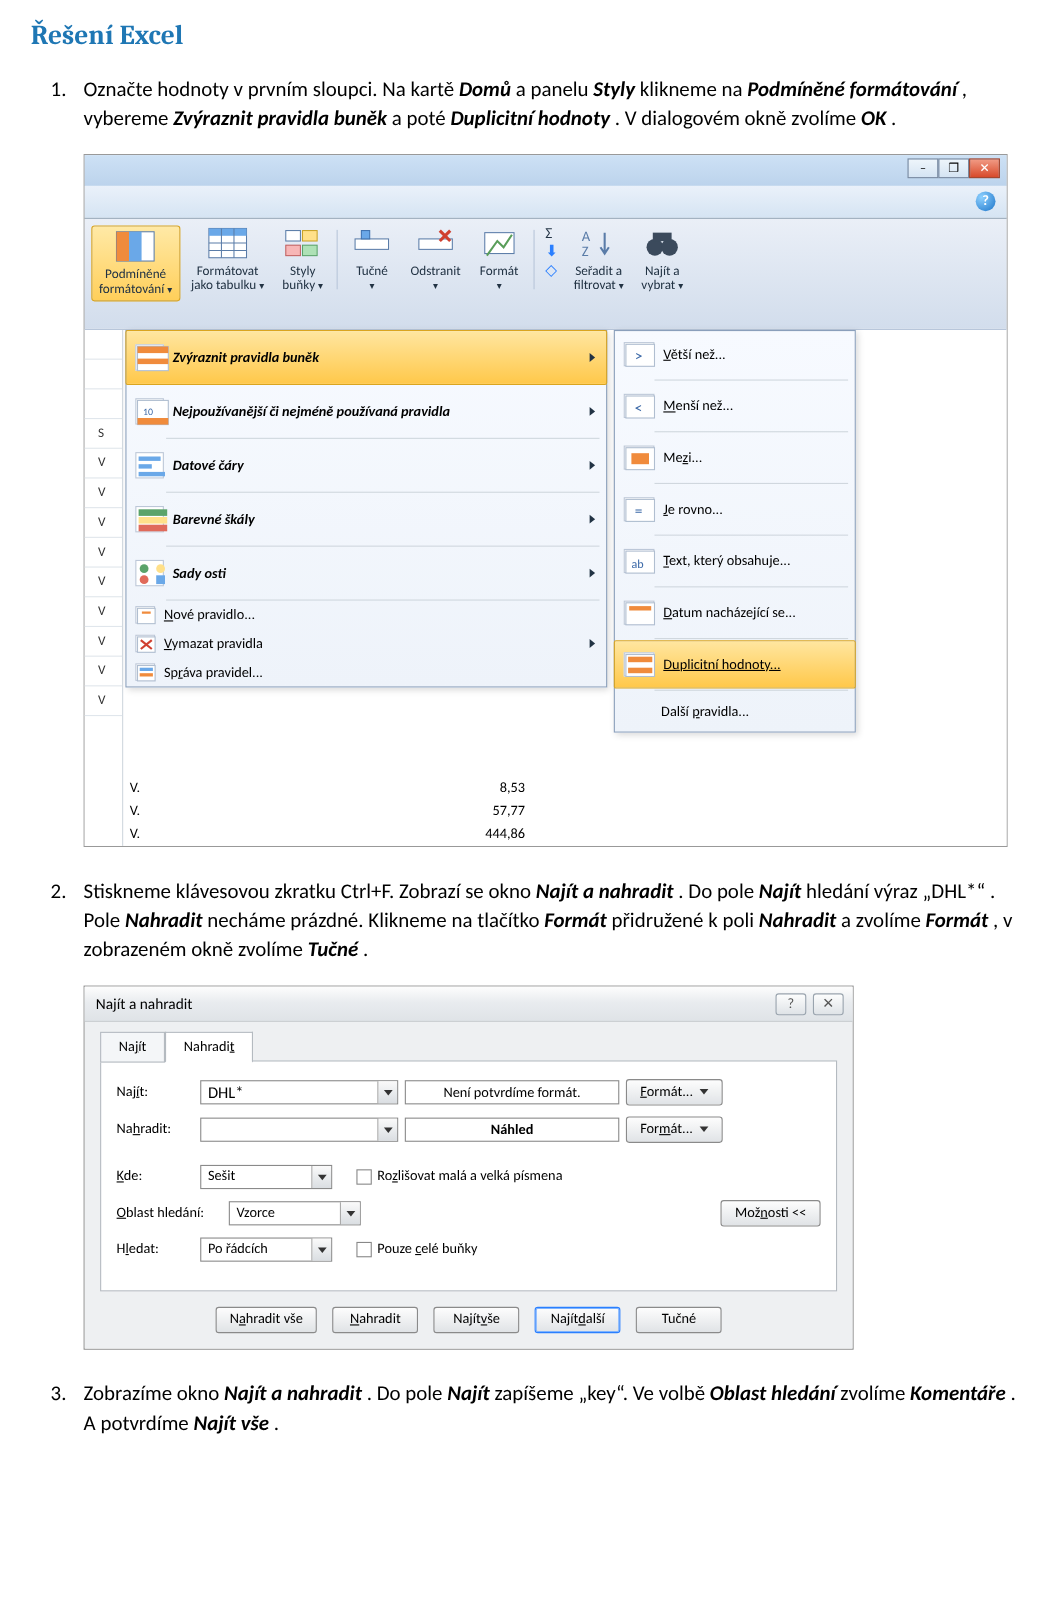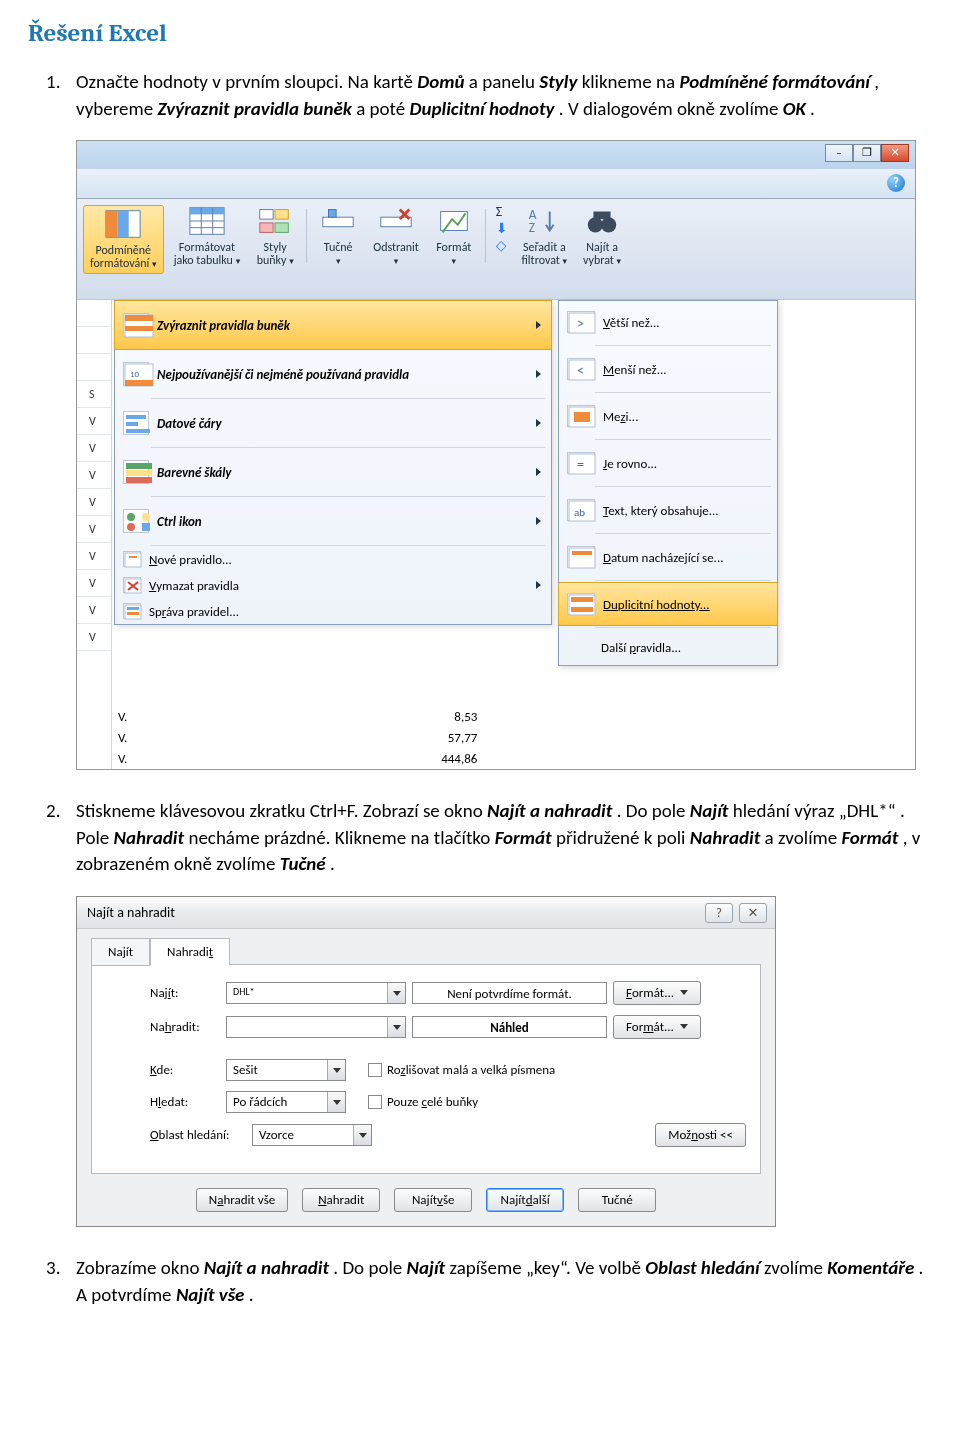--- a/index.html
+++ b/index.html
@@ -206,25 +206,25 @@
     background:#fff;
     border-bottom:1px solid #fff;
     z-index:2;
   }
   .dlg-panel {
     background:#fff;
     border:1px solid #b4bac0;
     padding:16px 14px 16px 14px;
   }
   .dlg-row { display:flex; align-items:center; margin-bottom:10px; gap:6px;}
-  .dlg-row .lbl { width:70px;margin-left:44px;}
+  .dlg-row .lbl { width:70px;}
   .dlg-input {
     flex: 0 0 180px;
     height:22px; border:1px solid #8a8a8a; background:#fff;
-    padding:2px 20px 2px 6px; position:relative; font-size:10px;
+    padding:2px 20px 2px 6px; position:relative; font-size:15px;
   }
   .dlg-input .dd { position:absolute; right:0; top:0; width:18px; height:100%;
     border-left:1px solid #aaa; background:linear-gradient(#fafafa,#dadee2);}
   .dlg-input .dd::after { content:""; position:absolute; left:5px; top:8px;
     border-left:4px solid transparent; border-right:4px solid transparent; border-top:5px solid #333;}
   .fmt-preview {
     flex: 0 0 195px; height:22px; border:1px solid #8a8a8a; background:#fff;
     text-align:center; line-height:22px;
   }
   .fmt-preview.bold { font-weight:bold; }
@@ -431,21 +431,21 @@
         <div class="msep"></div>
         <div class="mitem">
           <span class="micon">
             <svg width="30" height="24">
                 <circle cx="7" cy="7" r="4" fill="#5aa36a"></circle>
                 <circle cx="22" cy="7" r="4" fill="#ffe08a"></circle>
                 <circle cx="7" cy="17" r="4" fill="#e06a5a"></circle>
                 <rect x="18" y="13" width="8" height="8" fill="#6aa8e8"></rect>
               </svg>
           </span>
-          <span class="b">Ctrl ikon</span>
+          <span class="b">Sady osti</span>
           <span class="arrow"></span>
         </div>
         <div class="msep"></div>
         <div class="mitem mlow">
           <span class="micon sm"><svg width="18" height="16">
                 <rect x="1" y="1" width="16" height="14" fill="#fff" stroke="#b0bed0"></rect>
                 <line x1="5" y1="5" x2="13" y2="5" stroke="#f08b3c" stroke-width="2"></line>
               </svg></span>
           <span><span class="underline">N</span>ové pravidlo...</span>
         </div>
@@ -614,33 +614,33 @@
           <div class="dlg-row">
             <span class="lbl"><span style="text-decoration:underline">K</span>de:</span>
             <div class="dlg-select"><span>Sešit</span><span class="dd"></span></div>
             <div style="display:flex;align-items:center;margin-left:16px;">
               <span class="chk"></span>
               <span>Ro<span style="text-decoration:underline">z</span>lišovat malá a velká písmena</span>
             </div>
           </div>
 
           <div class="dlg-row">
+            <span class="lbl" style="width:96px"><span style="text-decoration:underline">O</span>blast hledání:</span>
+            <div class="dlg-select"><span>Vzorce</span><span class="dd"></span></div>
+            <span style="flex:1"></span>
+            <div class="dlg-btn">Mož<span style="text-decoration:underline">n</span>osti &lt;&lt;</div>
+          </div>
+
+          <div class="dlg-row">
             <span class="lbl">H<span style="text-decoration:underline">l</span>edat:</span>
             <div class="dlg-select"><span>Po řádcích</span><span class="dd"></span></div>
             <div style="display:flex;align-items:center;margin-left:16px;">
               <span class="chk"></span>
               <span>Pouze <span style="text-decoration:underline">c</span>elé buňky</span>
             </div>
-          </div>
-
-          <div class="dlg-row">
-            <span class="lbl" style="width:96px"><span style="text-decoration:underline">O</span>blast hledání:</span>
-            <div class="dlg-select"><span>Vzorce</span><span class="dd"></span></div>
-            <span style="flex:1"></span>
-            <div class="dlg-btn">Mož<span style="text-decoration:underline">n</span>osti &lt;&lt;</div>
           </div>
         </div>
 
         <div class="dlg-bottom">
           <div class="dlg-btn">N<span style="text-decoration:underline">a</span>hradit vše</div>
           <div class="dlg-btn"><span style="text-decoration:underline">N</span>ahradit</div>
           <div class="dlg-btn">Najít <span style="text-decoration:underline">v</span>še</div>
           <div class="dlg-btn focus">Najít <span style="text-decoration:underline">d</span>alší</div>
           <div class="dlg-btn">Tučné</div>
         </div>

